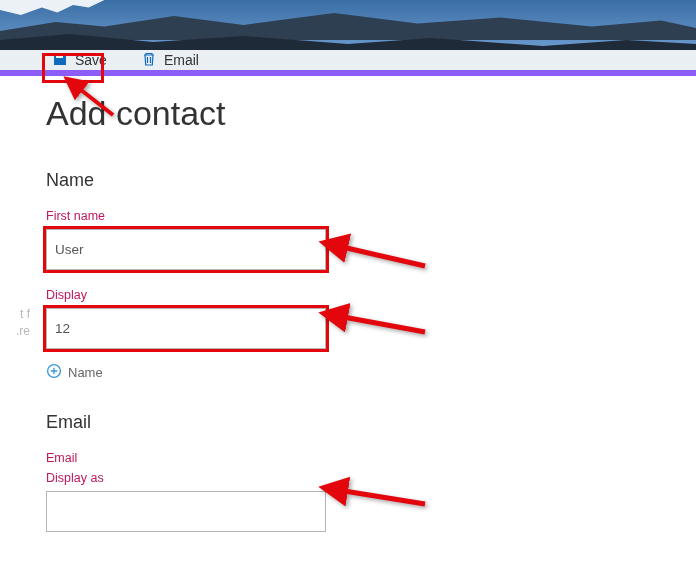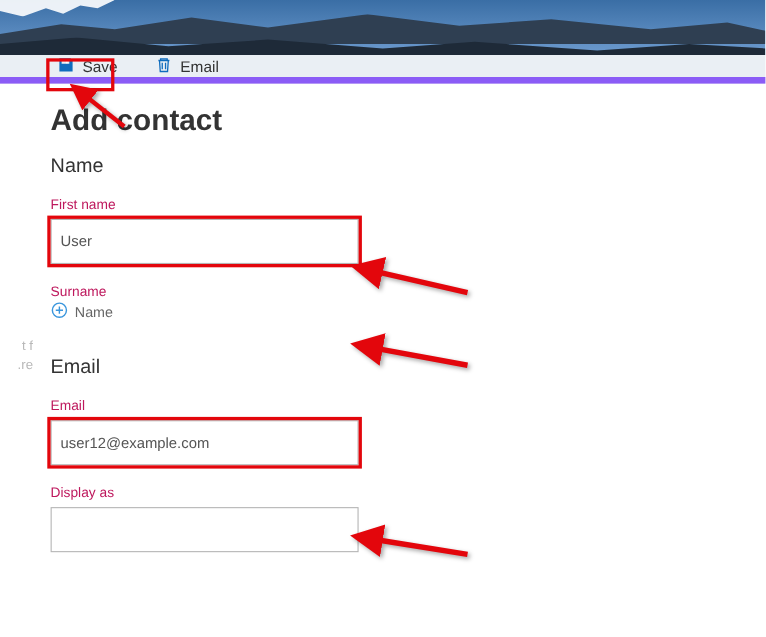--- a/index.html
+++ b/index.html
@@ -7,21 +7,21 @@
   .banner{height:50px;width:100%;position:relative;overflow:hidden;}
   .sky{position:absolute;inset:0;background:linear-gradient(#3a6ea5,#6d9bcf);}
   .mtn-far{position:absolute;bottom:10px;left:0;width:100%;height:30px;background:#2f3f52;clip-path:polygon(0 70%,8% 40%,15% 55%,25% 20%,35% 50%,48% 10%,60% 45%,72% 25%,85% 55%,95% 35%,100% 60%,100% 100%,0 100%);}
   .mtn-near{position:absolute;bottom:0;left:0;width:100%;height:20px;background:#1e2a38;clip-path:polygon(0 50%,10% 20%,22% 60%,35% 30%,50% 70%,62% 40%,78% 80%,90% 50%,100% 70%,100% 100%,0 100%);}
   .snow{position:absolute;top:0;left:0;width:15%;height:25px;background:rgba(255,255,255,.9);clip-path:polygon(0 0,100% 0,85% 30%,70% 20%,55% 50%,40% 30%,20% 60%,0 40%);}
   .toolbar{height:26px;background:#eaeff4;border-bottom:6px solid #8b5cf6;display:flex;align-items:center;padding-left:46px;gap:22px;font-size:14px;color:#333;}
   .tbtn{display:flex;align-items:center;gap:7px;cursor:pointer;padding:3px 6px;}
   .tbtn svg{width:16px;height:16px;}
   .hl-save{position:absolute;top:53px;left:42px;width:62px;height:30px;border:3px solid #e3060c;pointer-events:none;}
   .content{padding:18px 0 0 46px;width:650px;color:#333;}
-  h1{font-size:27px;font-weight:700;color:#333;margin-bottom:15px;}
+  h1{font-size:34px;font-weight:400;color:#333;margin-bottom:37px;}
   h2{font-size:18px;font-weight:400;color:#333;margin-bottom:18px;margin-top:8px;}
   .lbl{font-size:12.5px;color:#be185d;margin-bottom:6px;display:block;}
   .field{width:280px;height:41px;border:1px solid #b5b5b5;padding:0 8px;font-size:13.5px;color:#555;background:#fff;outline:none;}
   .field-wrap{margin-bottom:18px;position:relative;width:280px;}
   .hl-box{position:absolute;top:-3px;left:-3px;right:-3px;bottom:-3px;border:3px solid #e3060c;pointer-events:none;}
   .add-link{display:flex;align-items:center;gap:6px;color:#3a96dd;font-size:13px;cursor:pointer;margin-top:-4px;margin-bottom:30px;}
   .add-link .lt{color:#666;}
   .add-link svg{width:16px;height:16px;}
   .edge-text{position:absolute;left:0;top:306px;font-size:12px;color:#b8b8b8;line-height:1.4;width:30px;overflow:hidden;white-space:nowrap;direction:rtl;}
   .arrow{position:absolute;pointer-events:none;}
@@ -67,39 +67,39 @@
   <h1>Add contact</h1>
 
   <h2>Name</h2>
 
   <span class="lbl">First name</span>
   <div class="field-wrap">
     <input class="field" value="User" style="">
     <div class="hl-box"></div>
   </div>
 
-  <span class="lbl">Surname</span>
+  <span class="lbl">Display</span>
+  <div class="field-wrap">
+    <input class="field" value="12" style="">
+    <div class="hl-box"></div>
+  </div>
 
   <div class="add-link">
     <span>
       <svg viewBox="0 0 16 16">
           <circle cx="8" cy="8" r="6.4" fill="none" stroke="#3a96dd" stroke-width="1.3"></circle>
           <path d="M8 4.7v6.6M4.7 8h6.6" stroke="#3a96dd" stroke-width="1.3"></path>
         </svg>
     </span>
     <span class="lt">Name</span>
   </div>
 
   <h2>Email</h2>
 
   <span class="lbl">Email</span>
-  <div class="field-wrap">
-    <input class="field" value="user12@example.com" style="">
-    <div class="hl-box"></div>
-  </div>
 
   <span class="lbl">Display as</span>
   <div class="field-wrap">
     <input class="field" value="" style="">
   </div>
 </div>
 
 <div class="arrow" style="top:80px;left:68px;">
   <svg width="60" height="40">
       <defs>

